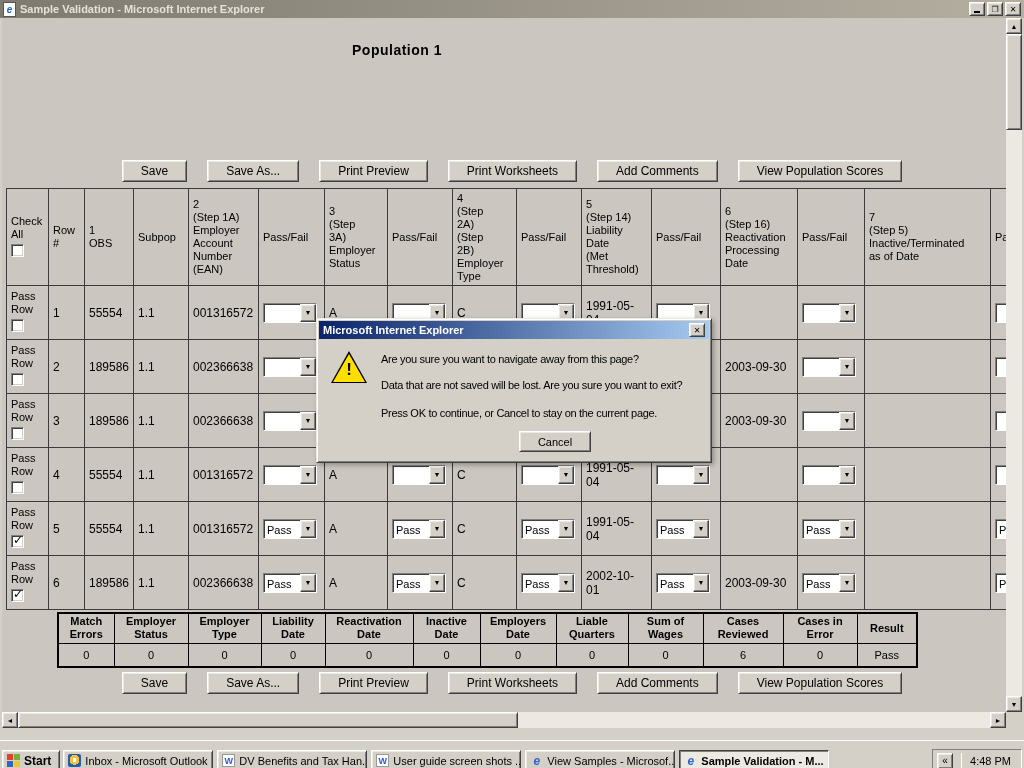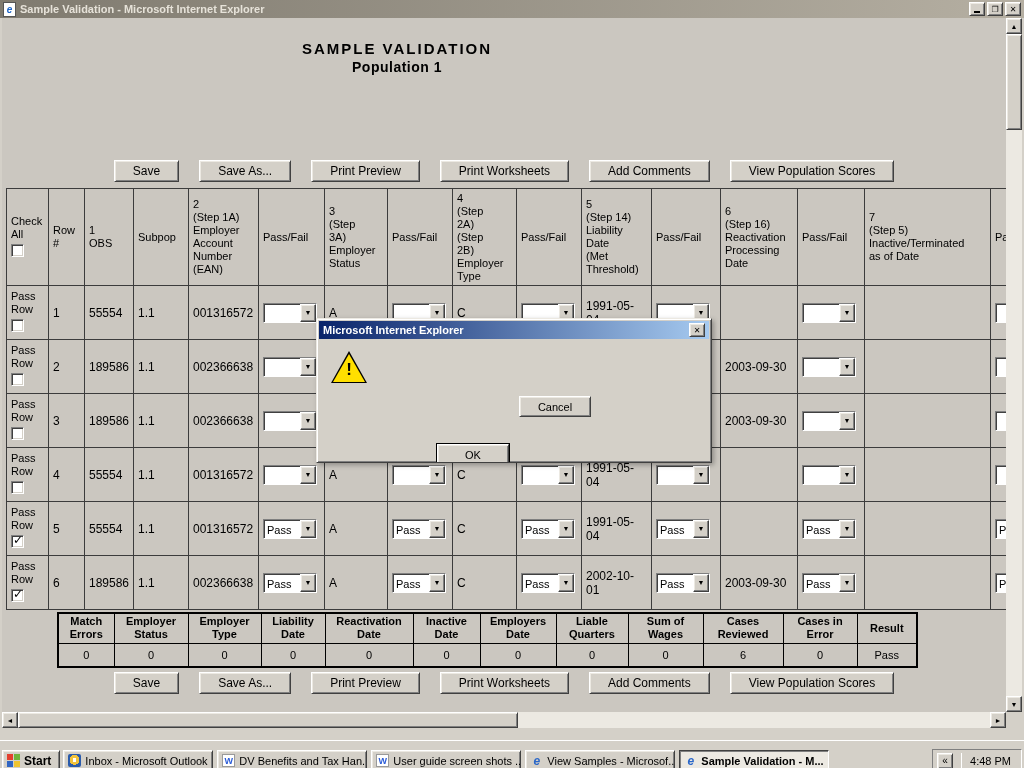--- a/index.html
+++ b/index.html
@@ -25,21 +25,21 @@
 
   
   .viewport { position:absolute; left:2px; top:18px; width:1004px; height:694px;
     background:#cbc7c0; overflow:hidden; }
 
   .headings { position:absolute; top:22px; left:0; width:790px; text-align:center; }
   .h1 { font-size:15px; font-weight:bold; letter-spacing:2px; }
   .h2 { font-size:14px; font-weight:bold; margin-top:2px; letter-spacing:0.5px; }
   .h3 { font-size:15px; font-weight:bold; margin-top:24px; letter-spacing:0.5px; }
 
-  .toolbar { position:absolute; left:0; width:1004px; display:flex; justify-content:center; gap:20px; }
+  .toolbar { position:absolute; left:8px; width:1004px; display:flex; justify-content:center; gap:20px; }
   .toolbar.top { top:142px; }
   .toolbar.bottom { top:654px; }
   .btn { background:#d4d0c8; border:1px solid; border-color:#ffffff #404040 #404040 #ffffff;
     box-shadow:inset 1px 1px 0 #ece9e2, inset -1px -1px 0 #808080;
     font-family:inherit; font-size:12px; height:22px; padding:0 18px; color:#000; }
 
   
   .grid { position:absolute; left:4px; top:170px; width:1044px;
     border-collapse:collapse; table-layout:fixed; }
   .grid th, .grid td { border:1px solid #3c3c3c; vertical-align:middle;
@@ -149,21 +149,20 @@
       <span class="win-btn raised">
           <span class="glyph-min"></span>
         </span>
       <span class="win-btn raised">❐</span>
       <span class="win-btn raised">✕</span>
     </span>
   </div>
 
   <div class="viewport">
     <div class="headings">
-      <div class="h1">SAMPLE VALIDATION</div>
       <div class="h2">Population 1</div>
     </div>
 
     <div class="toolbar top">
         <button class="btn">Save</button>
         <button class="btn">Save As...</button>
         <button class="btn">Print Preview</button>
         <button class="btn">Print Worksheets</button>
         <button class="btn">Add Comments</button>
         <button class="btn">View Population Scores</button>
@@ -524,20 +523,25 @@
       <span class="dlg-title">Microsoft Internet Explorer</span>
       <span class="dlg-close raised">✕</span>
     </div>
     <div class="dlg-body">
       <div class="dlg-content">
         <div class="warn-icon">
           <span class="tri-outline"></span>
             <span class="tri-fill"></span>
             <span class="warn-bang">!</span>
         </div>
+        <div class="dlg-text">
+          <div class="dlg-line l1">Are you sure you want to navigate away from this page?</div>
+          <div class="dlg-line l2">Data that are not saved will be lost. Are you sure you want to exit?</div>
+          <div class="dlg-line l3">Press OK to continue, or Cancel to stay on the current page.</div>
+        </div>
       </div>
       <div class="dlg-buttons">
         <button class="btn dlg-btn default">OK</button>
         <button class="btn dlg-btn">Cancel</button>
       </div>
     </div>
   </div>
 
   <div class="taskbar">
     <button class="start-btn raised">

